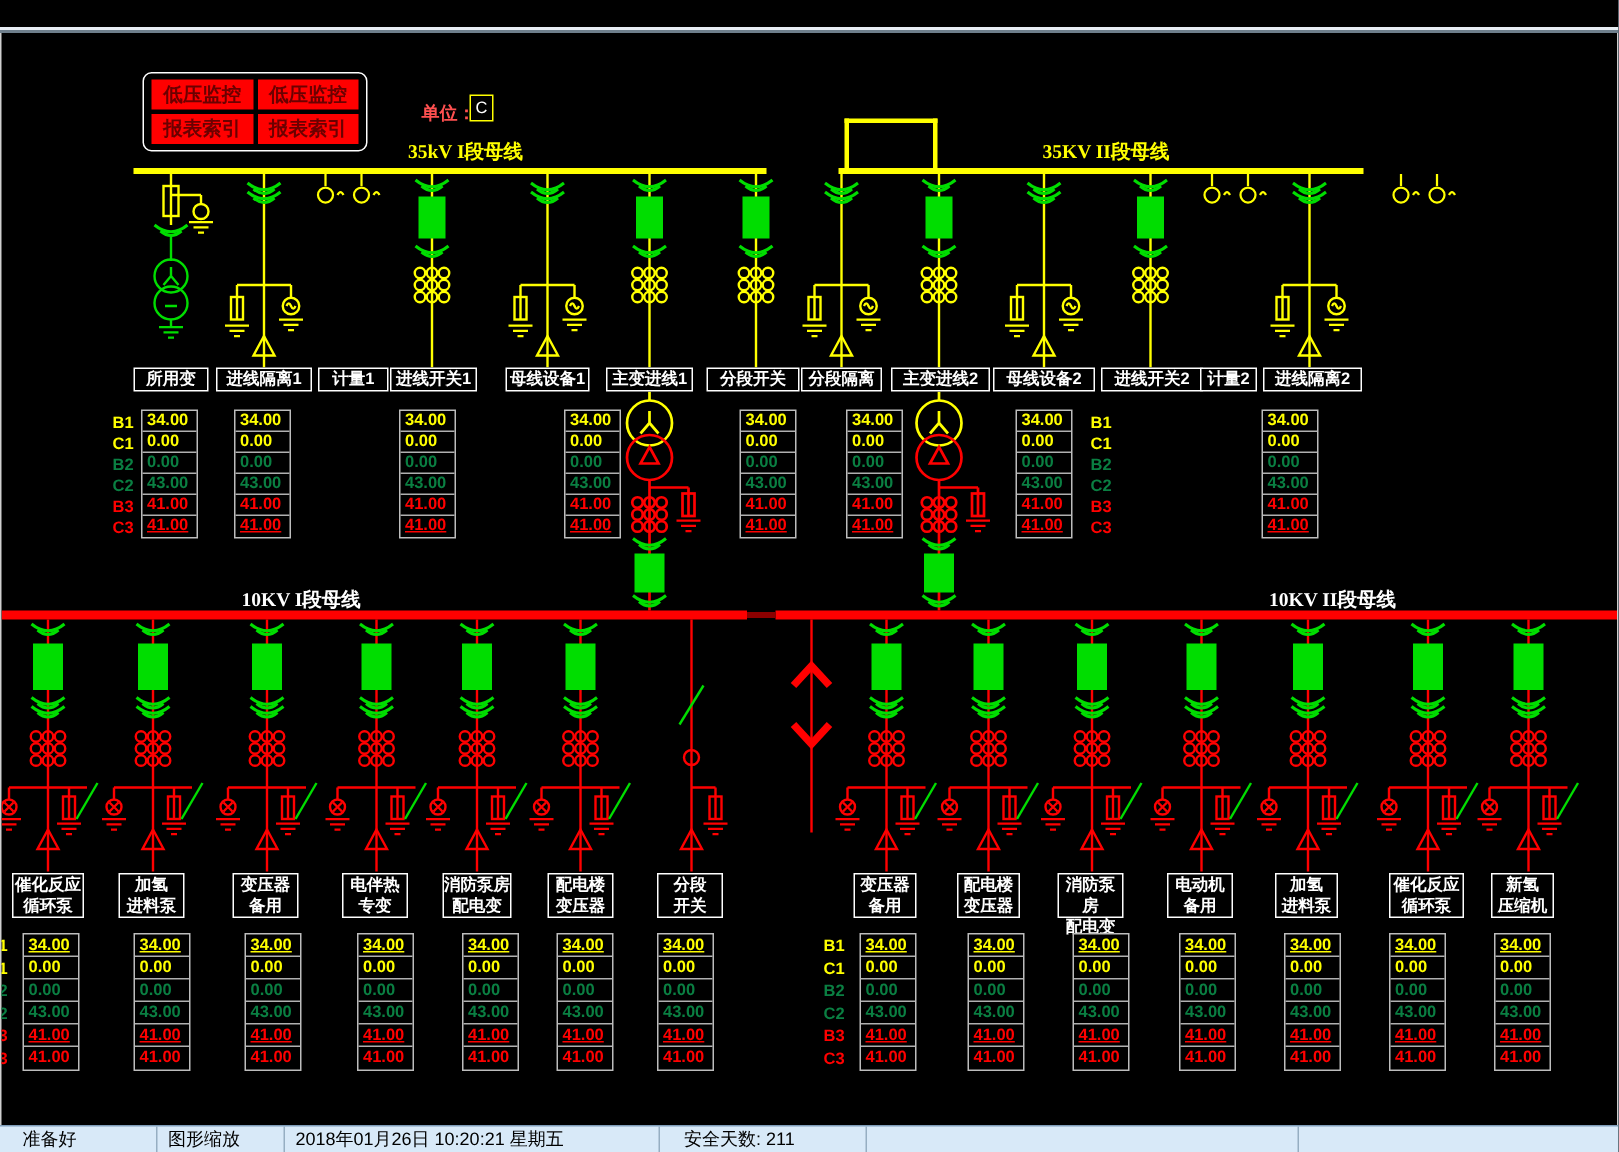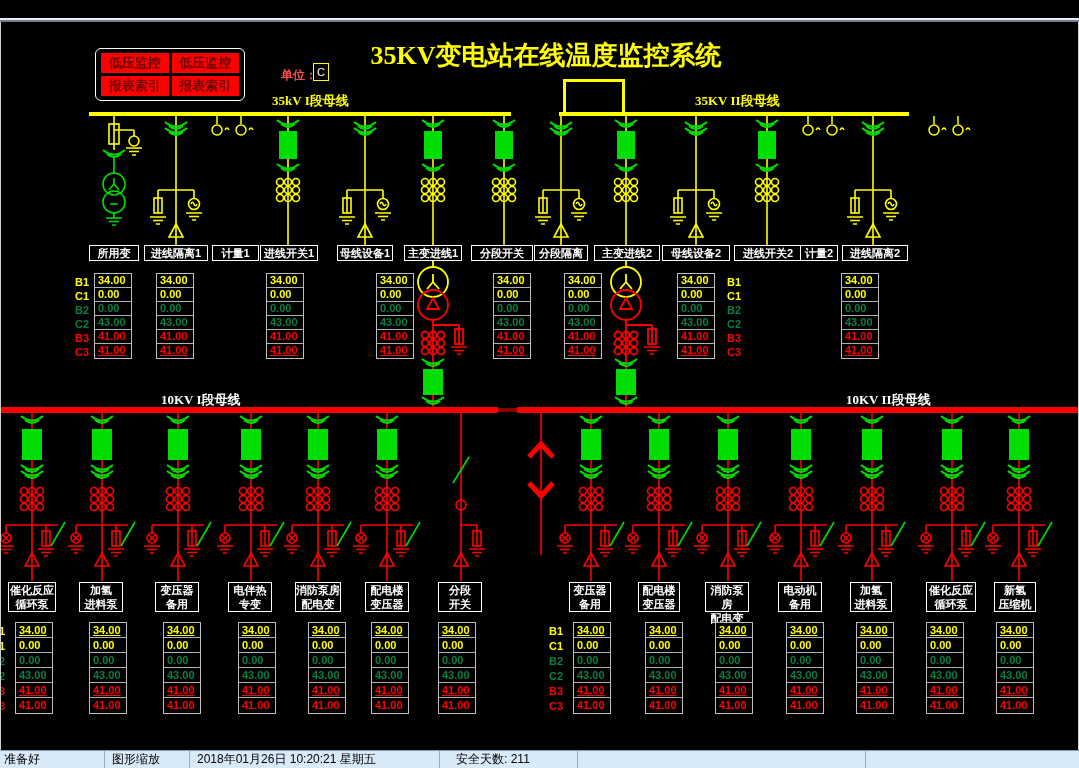--- a/index.html
+++ b/index.html
@@ -218,21 +218,20 @@
           <use href="#d-feeder" x="727" y="391"></use>
           <use href="#d-feeder" x="800" y="391"></use>
           <use href="#d-feeder" x="871" y="391"></use>
           <use href="#d-feeder" x="951" y="391"></use>
           <use href="#d-feeder" x="1018" y="391"></use>
           <use href="#d-feeder-s" x="460" y="391"></use>
           <use href="#d-tie" x="540" y="391"></use>
         </g>
     </svg>
 
-    <div class="main-title">35KV变电站在线温度监控系统</div>
 
     <div class="menu">
       <div class="mi">低压监控</div>
       <div class="mi">低压监控</div>
       <div class="mi">报表索引</div>
       <div class="mi">报表索引</div>
     </div>
 
     <div class="unit-label">单位：</div>
     <div class="unit-box">C</div>
@@ -506,20 +505,20 @@
       <div class="rlab" style="left: -10px; top: 677px; height: 15px; line-height: 15px; color: rgb(255, 0, 0);">C3</div>
       <div class="rlab" style="left: 548px; top: 602px; height: 15px; line-height: 15px; color: rgb(255, 255, 0);">B1</div>
       <div class="rlab" style="left: 548px; top: 617px; height: 15px; line-height: 15px; color: rgb(255, 255, 0);">C1</div>
       <div class="rlab" style="left: 548px; top: 632px; height: 15px; line-height: 15px; color: rgb(10, 127, 66);">B2</div>
       <div class="rlab" style="left: 548px; top: 647px; height: 15px; line-height: 15px; color: rgb(10, 127, 66);">C2</div>
       <div class="rlab" style="left: 548px; top: 662px; height: 15px; line-height: 15px; color: rgb(255, 0, 0);">B3</div>
       <div class="rlab" style="left: 548px; top: 677px; height: 15px; line-height: 15px; color: rgb(255, 0, 0);">C3</div>
     </div>
 
   <div class="statusbar">
-    <div class="seg" style="left:0;width:105px;padding-left:4px;">准备好</div>
+    <div class="seg" style="left:0;width:105px;padding-left:15px;">准备好</div>
     <div class="seg" style="left:90px;width:100px;padding-left:22px;">图形缩放</div>
     <div class="seg" style="left:190px;width:250px;padding-left:7px;">2018年01月26日  10:20:21  星期五</div>
     <div class="seg" style="left:440px;width:138px;padding-left:16px;">安全天数: 211</div>
     <div class="seg" style="left:578px;width:288px;"></div>
     <div class="seg" style="left:866px;width:212px;border-right:none;"></div>
   </div>
 </div>
 
 </body></html>

